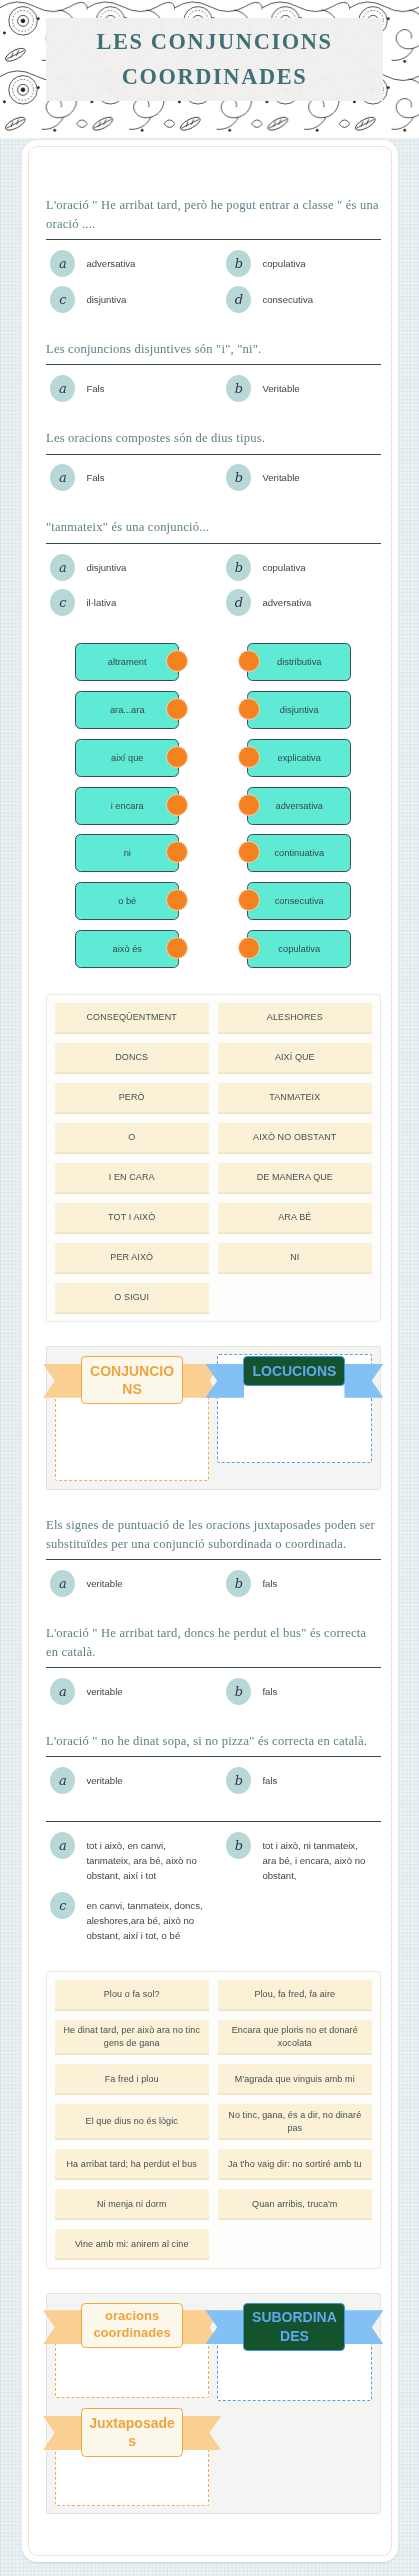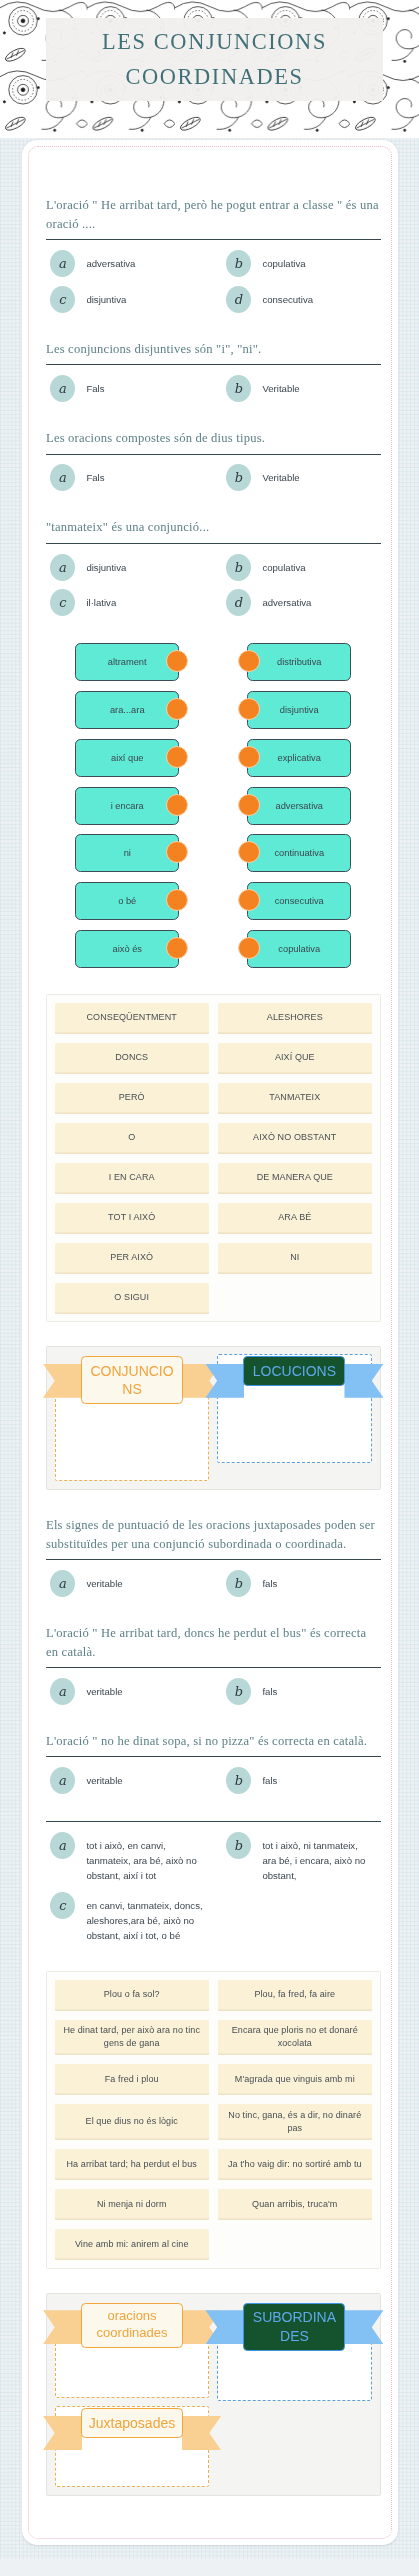--- a/index.html
+++ b/index.html
@@ -19,21 +19,21 @@
   header { position:relative; height:138px; overflow:hidden; background:#fff; }
   header svg.paisley { position:absolute; inset:0; width:100%; height:100%; }
   .title-box {
     position:absolute; left:46px; width:337px; top:18px; height:83px;
     background:rgba(242,239,237,.97);
     display:flex; flex-direction:column; justify-content:center; align-items:center;
     text-align:center;
   }
   .title-line {
     font-family:"Liberation Serif", serif; font-size:22.4px; letter-spacing:1.6px;
-    color:#3f7077; line-height:1.55; font-weight:400;
+    color:#3f7077; line-height:1.55; font-weight:700;
   }
   
   .card {
     position:relative; margin:2.2px 22px 0 22px; background:#ffffff;
     border-radius:15.3px; min-height:2405px;
     box-shadow:0 0.5px 1.6px rgba(120,140,150,.25);
     padding:56px 15.3px 22px 15.3px;
   }
   .dotted-frame {
     position:absolute; inset:6px; border:1.6px dotted #f2b8c6; border-radius:9.8px;
@@ -81,21 +81,21 @@
     padding:4.4px 7.7px; font-size:9px; letter-spacing:0.1px; line-height:1.5;
     box-shadow:inset 0 -1.6px 0 rgba(210,195,150,.30); cursor:grab;
   }
   
   .sort-panel {
     background:#f4f4f2; border:0.5px solid #e3e3e0; border-radius:2.2px;
     padding:8.7px 7.7px 7.7px 7.7px; display:grid; grid-template-columns:1fr 1fr;
     gap:7.7px; margin-bottom:26px;
   }
   .sort-group { position:relative; }
-  .ribbon { position:relative; z-index:2; width:100%; }
+  .ribbon { position:relative; z-index:2; width:100%;font-weight:bold; }
   .ribbon-label {
     position:relative; z-index:2; margin:0 auto; width:102px; min-height:26px;
     background:#fdf8ec; border:1.6px solid #f3a63b; border-radius:4.4px;
     color:#f0a43c; font-size:14px; line-height:1.3; text-align:center;
     padding:4.9px 4.4px; overflow-wrap:break-word;
   }
   .ribbon.blue .ribbon-label { background:#14532d; border-color:#3f97e4; color:#5fa8ee; }
   .wing { position:absolute; top:7.7px; height:34px; width:39px; background:#f9cf92; z-index:1; }
   .wing.left  { left:calc(50% - 89px);  clip-path:polygon(0 0,100% 0,100% 100%,0 100%,30% 50%); }
   .wing.right { right:calc(50% - 89px); clip-path:polygon(0 0,100% 0,70% 50%,100% 100%,0 100%); }

